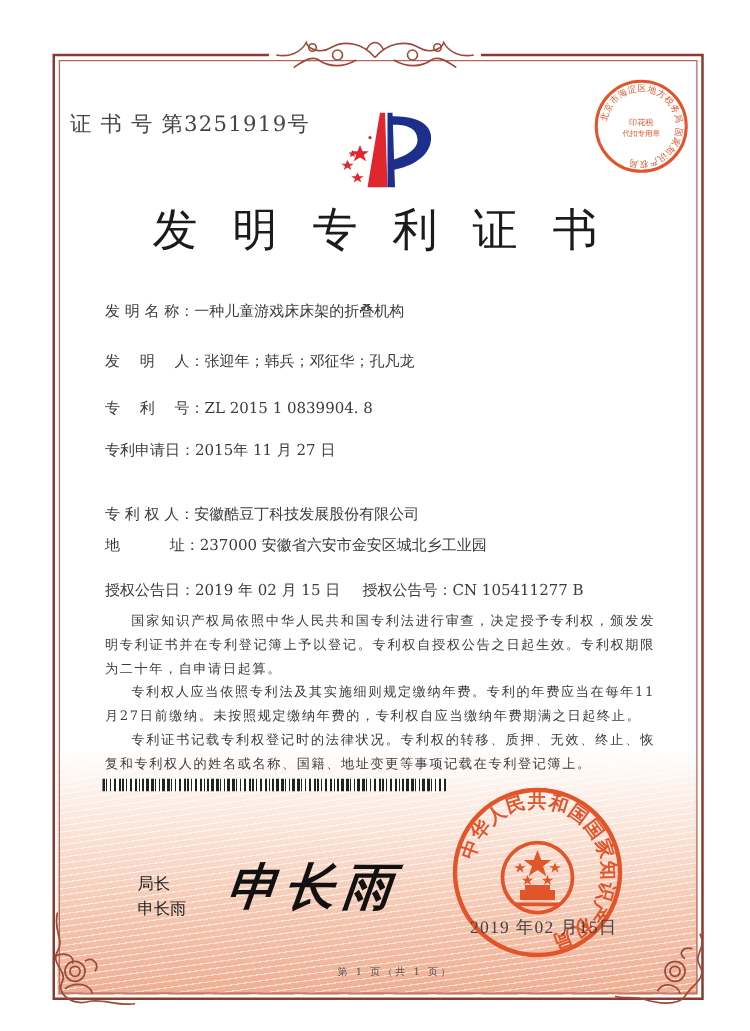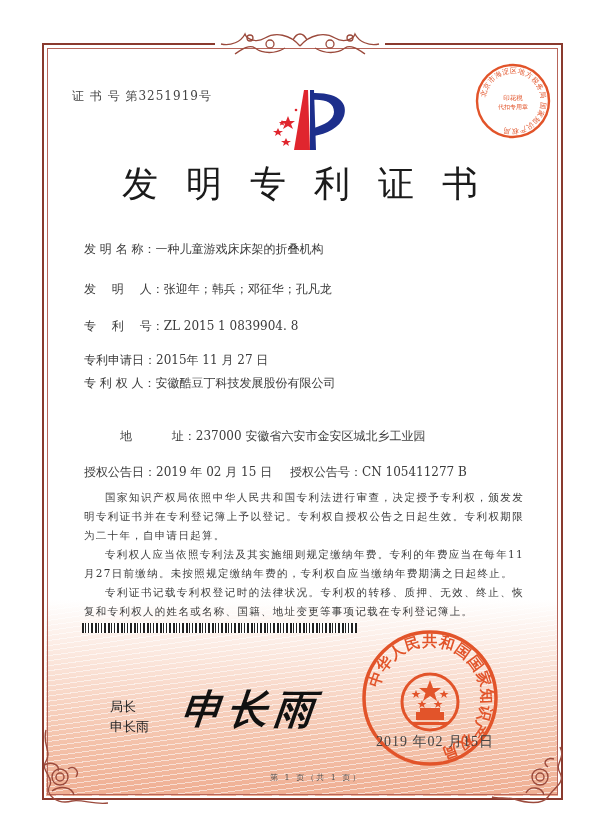--- a/index.html
+++ b/index.html
@@ -18,21 +18,21 @@
 
   
   .frame-outer { position:absolute; left:42px; top:43px; width:521px; height:757px; border:2px solid #8a3a2e; }
   .frame-inner { position:absolute; left:47px; top:48px; width:511px; height:747px; border:1px solid #b7655a; }
 
   
   .ornament-top { position:absolute; left:215px; top:26px; width:170px; height:34px; }
   .ornament-bl { position:absolute; left:38px; top:725px; width:80px; height:85px; }
   .ornament-br { position:absolute; left:490px; top:745px; width:80px; height:65px; }
 
-  .cert-no { position:absolute; left:72px; top:88px; font-size:12px; letter-spacing:1px; color:#444; }
+  .cert-no { position:absolute; left:56px; top:88px; font-size:17px; letter-spacing:1px; color:#444; }
 
   
   .tax-stamp { position:absolute; left:474px; top:62px; width:78px; height:78px; }
 
   
   .logo { position:absolute; left:258px; top:90px; width:92px; height:60px; }
 
   .title { position:absolute; left:0; top:160px; width:600px; text-align:center; font-size:36px; letter-spacing:28px; padding-left:28px; color:#1b1b1b; font-weight:normal; }
 
   .field { position:absolute; left:84px; font-size:12px; color:#3b3b3b; white-space:nowrap; }
@@ -136,24 +136,24 @@
   </div>
   <div class="field" style="top:241px;">
     <span class="lbl">发 明 名 称：</span><span class="val">一种儿童游戏床床架的折叠机构</span>
   </div>
   <div class="field" style="top:318px;">
     <span class="lbl">专　 利 　号：</span><span class="val">ZL 2015 1 0839904. 8</span>
   </div>
   <div class="field" style="top:352px;text-align:right;">
     <span class="lbl">专利申请日：</span><span class="val">2015年 11 月 27 日</span>
   </div>
-  <div class="field" style="top:375px;text-align:right;">
+  <div class="field" style="top:403px;text-align:right;">
     <span class="lbl">专 利 权 人：</span><span class="val">安徽酷豆丁科技发展股份有限公司</span>
   </div>
-  <div class="field" style="top:428px;margin-left:36px;">
+  <div class="field" style="top:428px;">
     <span class="lbl">地　　　 址：</span><span class="val">237000 安徽省六安市金安区城北乡工业园</span>
   </div>
   <div class="field" style="top:464px;">
     <span class="lbl">授权公告日：</span><span class="val">2019 年 02 月 15 日</span>
   </div>
   <div class="field" style="top:464px; left:290px;">
     <span class="lbl">授权公告号：</span><span class="val">CN 105411277 B</span>
   </div>
 
   <div class="notice" style="top:488px;">

